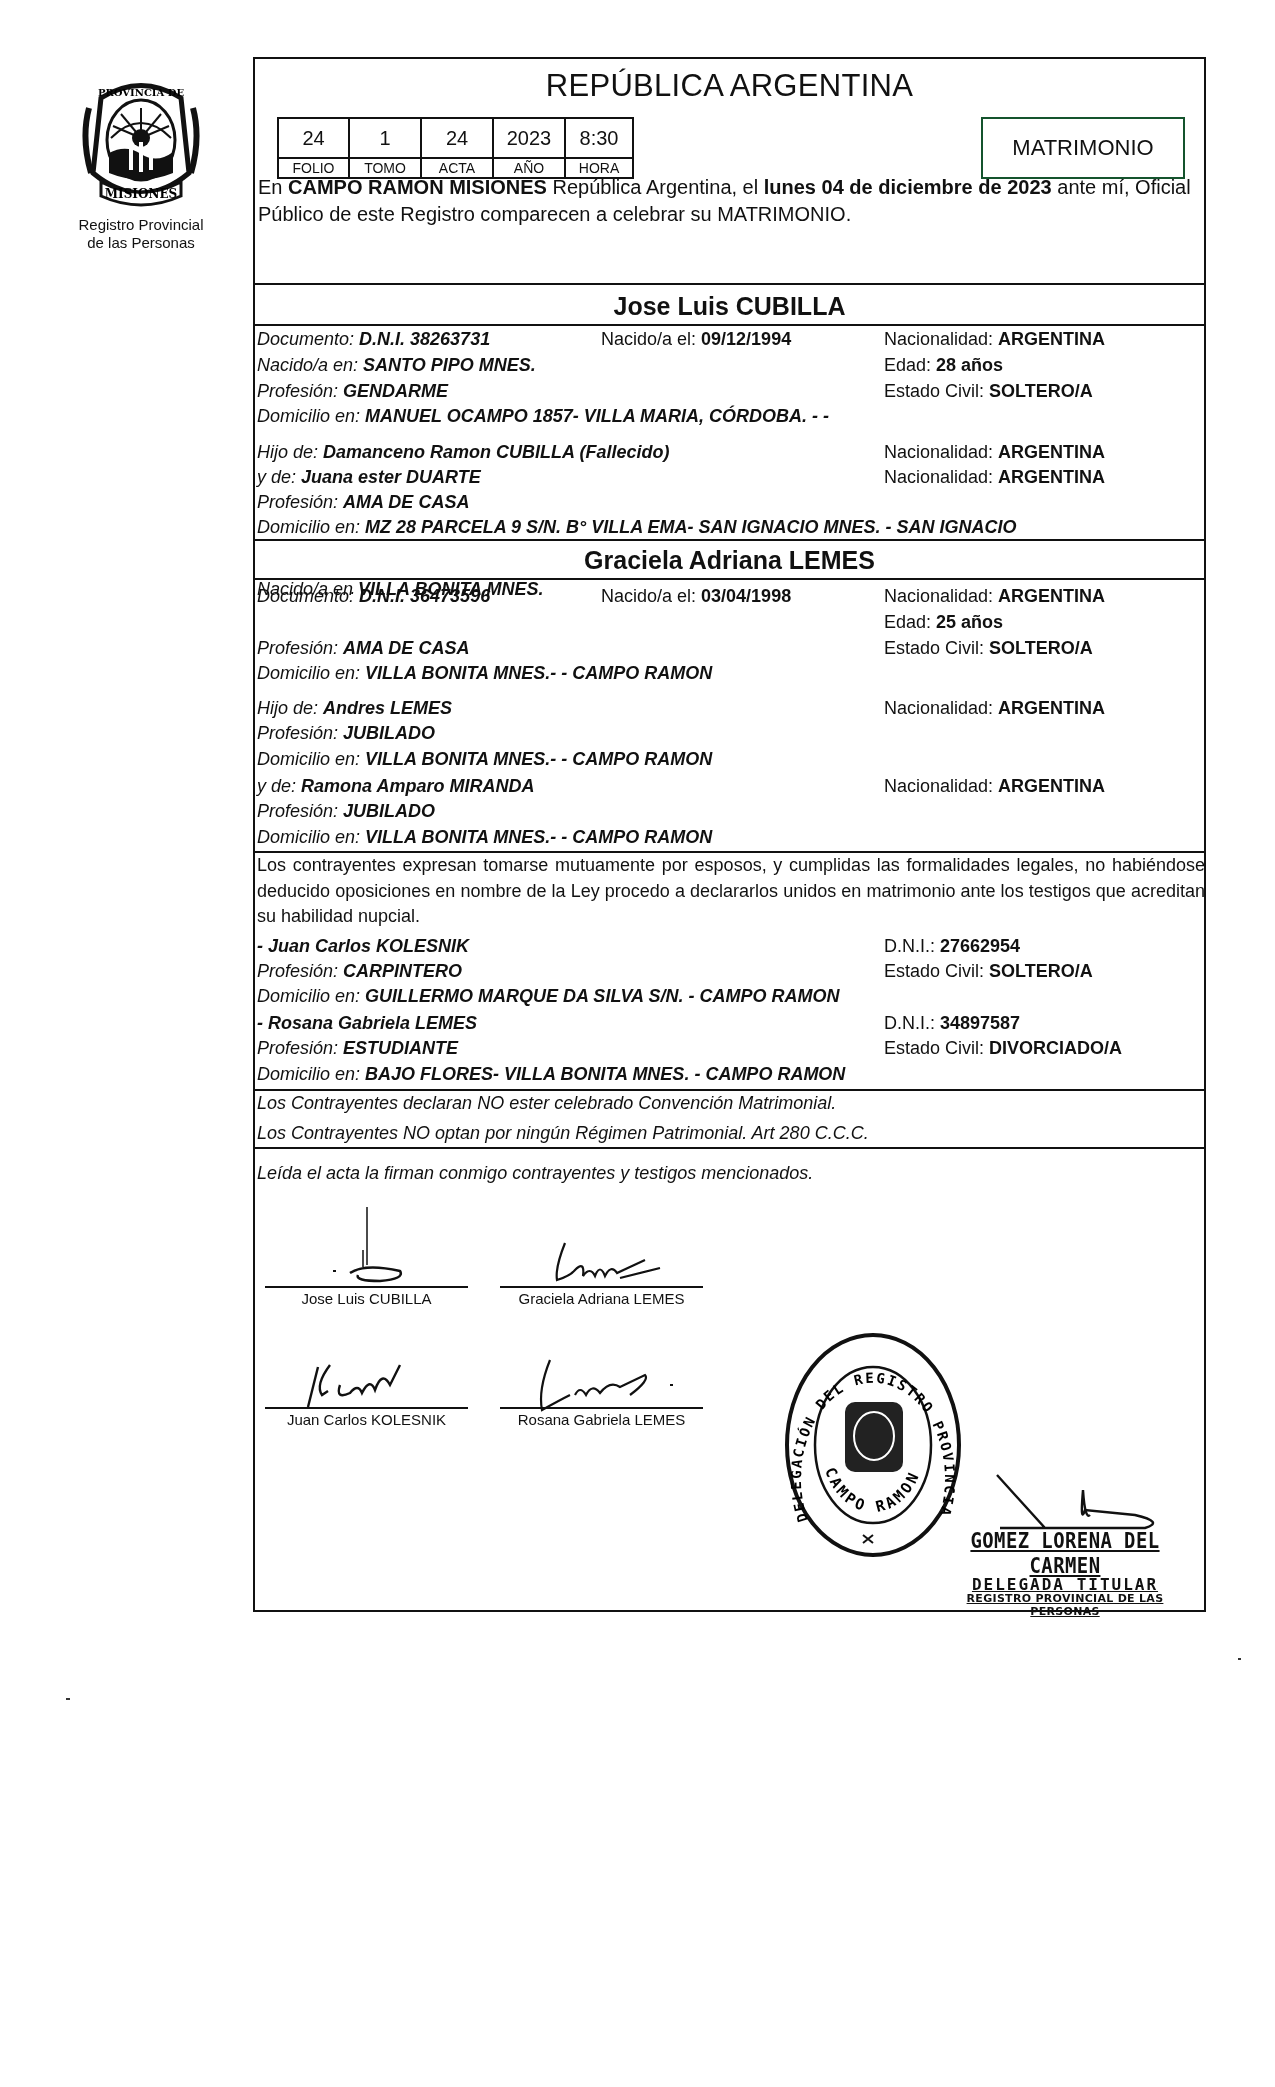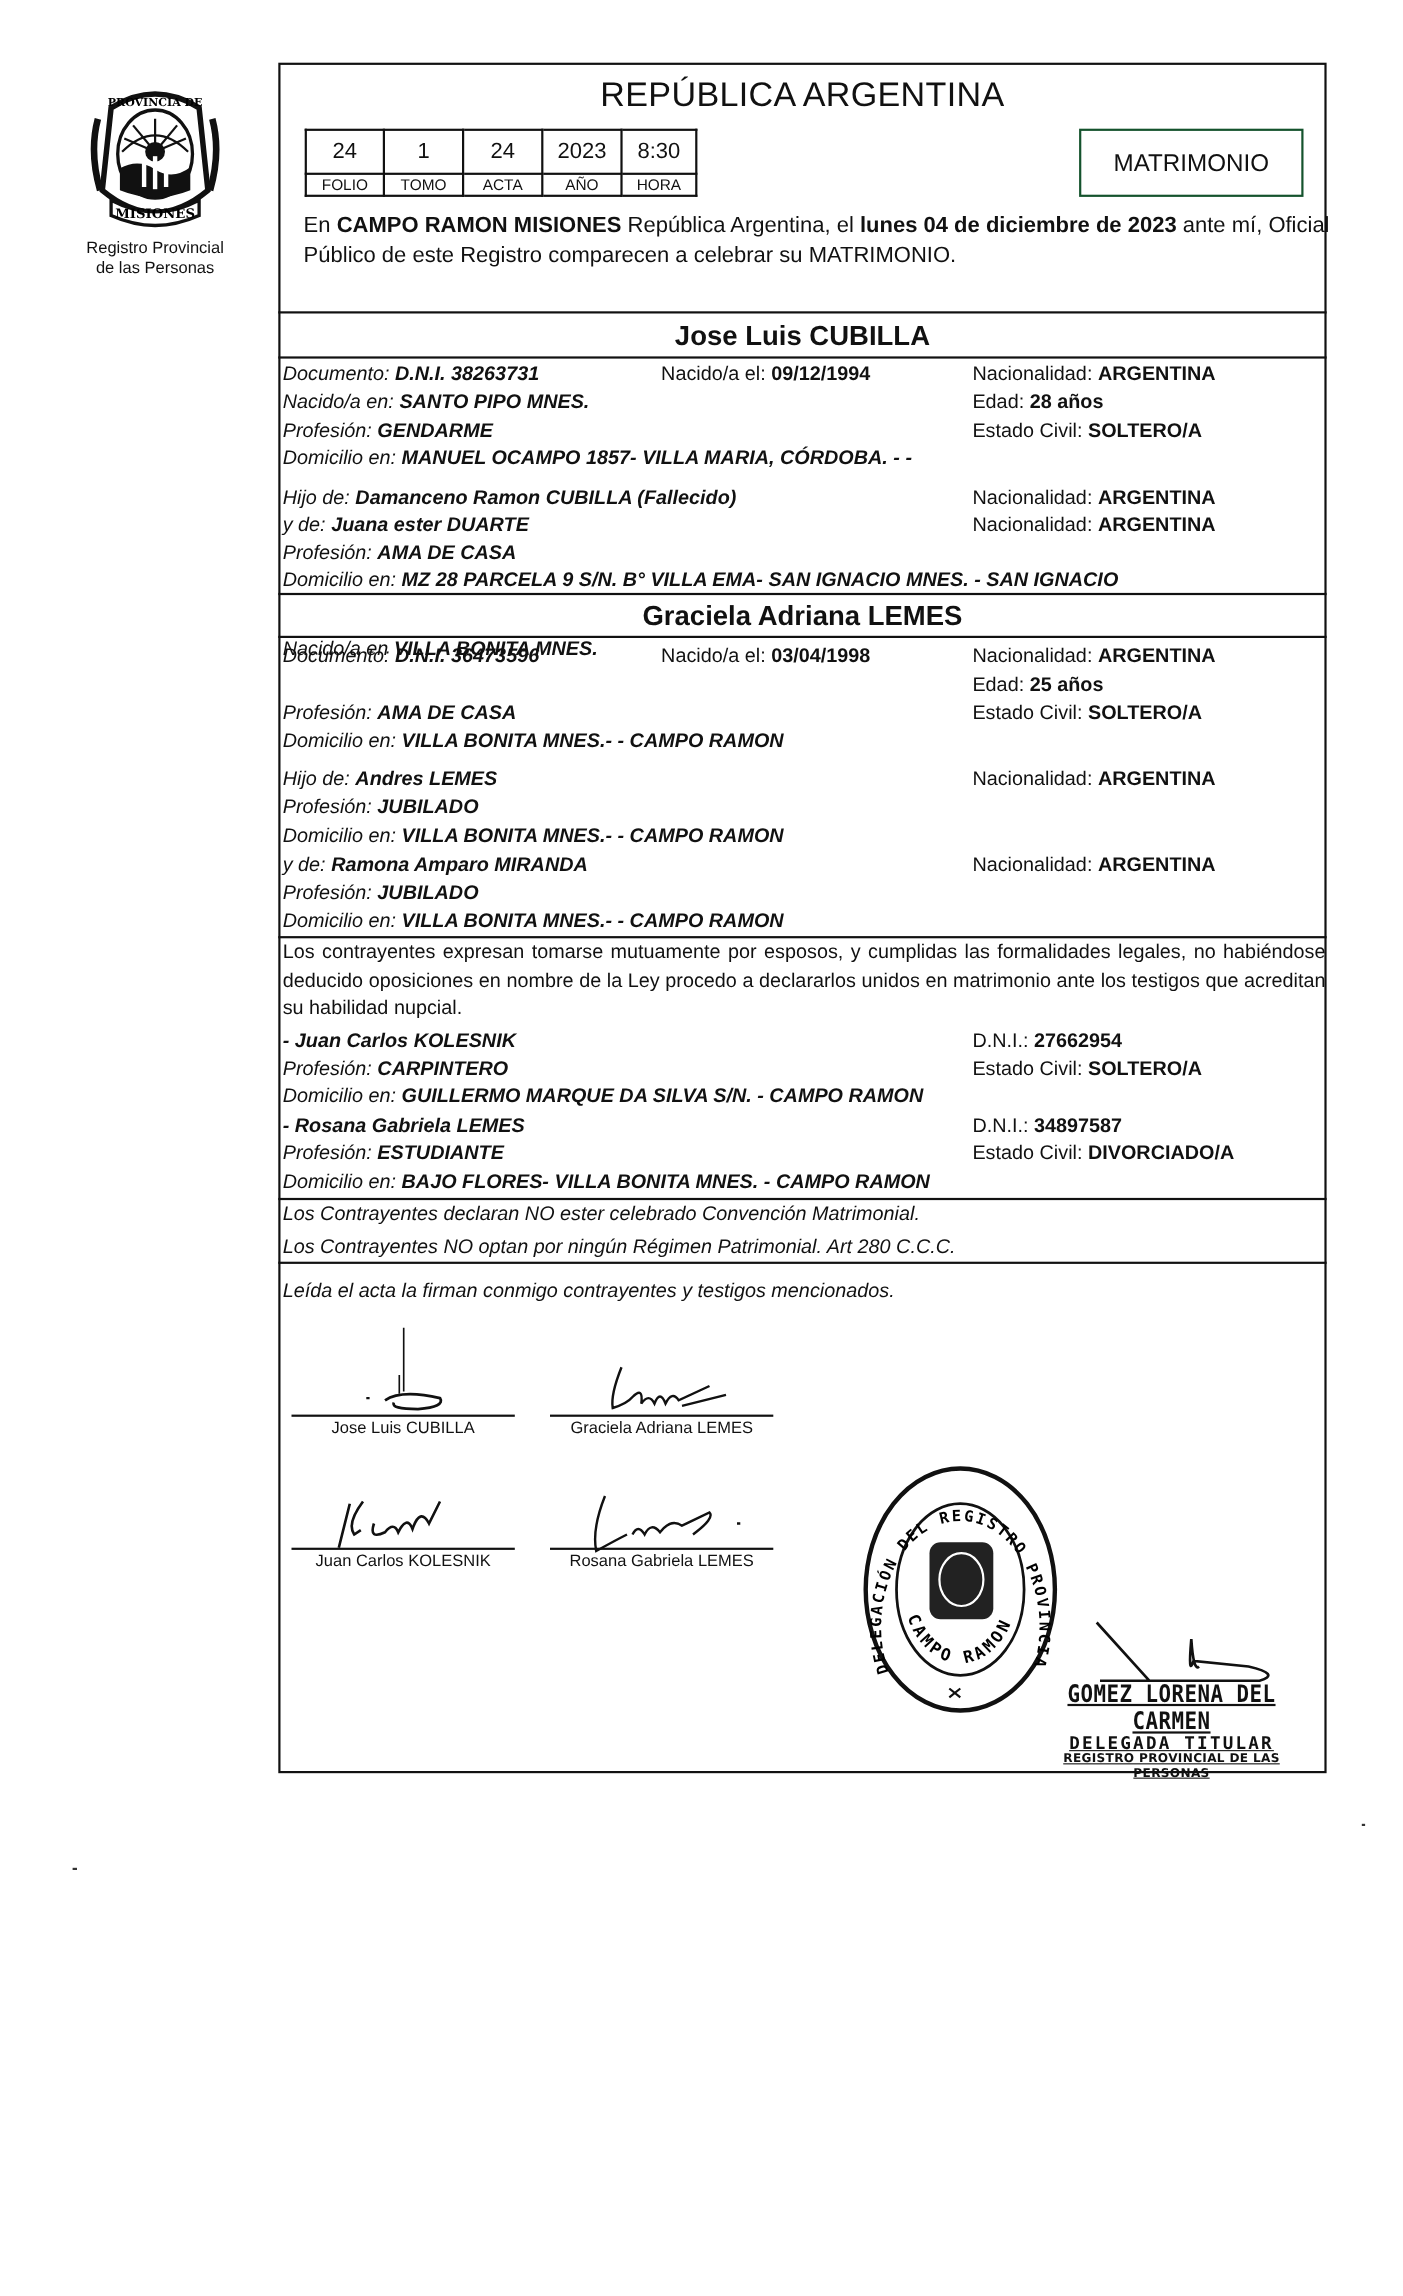--- a/index.html
+++ b/index.html
@@ -10,21 +10,21 @@
   .logo-caption { font-size: 15px; line-height: 18px; color: #111; margin-top: 4px; }
   .frame { left: 253px; top: 57px; width: 953px; height: 1555px; border: 2px solid #111; box-sizing: border-box; }
   .title { left: 253px; top: 68px; width: 953px; text-align: center; font-size: 31px; letter-spacing: 0.3px; }
   table.reg { position: absolute; left: 277px; top: 117px; border-collapse: collapse; }
   table.reg td { border: 2px solid #111; text-align: center; padding: 0; }
   table.reg tr.vals td { height: 38px; font-size: 20px; }
   table.reg tr.labs td { height: 18px; font-size: 14px; line-height: 16px; }
   .c1 { width: 69px; } .c2 { width: 70px; } .c3 { width: 70px; } .c4 { width: 70px; } .c5 { width: 66px; }
   .typebox { left: 981px; top: 117px; width: 204px; height: 62px; border: 2px solid #14532d; box-sizing: border-box;
              display: flex; align-items: center; justify-content: center; font-size: 22px; }
-  .intro { left: 258px; top: 192px; width: 946px; font-size: 20px; line-height: 27px; margin-left: 18px; }
+  .intro { left: 258px; top: 174px; width: 946px; font-size: 20px; line-height: 27px; }
   .hline { position: absolute; left: 253px; width: 953px; height: 0; border-top: 2px solid #111; }
   .name-h { position: absolute; left: 253px; width: 953px; text-align: center; font-size: 25px; font-weight: bold; }
   .row { position: absolute; left: 257px; font-size: 18px; line-height: 22px; white-space: nowrap; font-style: italic; }
   .mid { position: absolute; left: 601px; font-size: 18px; line-height: 22px; white-space: nowrap; }
   .right { position: absolute; left: 884px; font-size: 18px; line-height: 22px; white-space: nowrap; }
   b { font-weight: bold; }
   .para { position: absolute; left: 257px; width: 948px; font-size: 18px; line-height: 25.5px; text-align: justify; }
   .sigline { position: absolute; height: 0; border-top: 2px solid #111; }
   .sigcap { position: absolute; font-size: 15px; text-align: center; }
   .scribble { position: absolute; }

